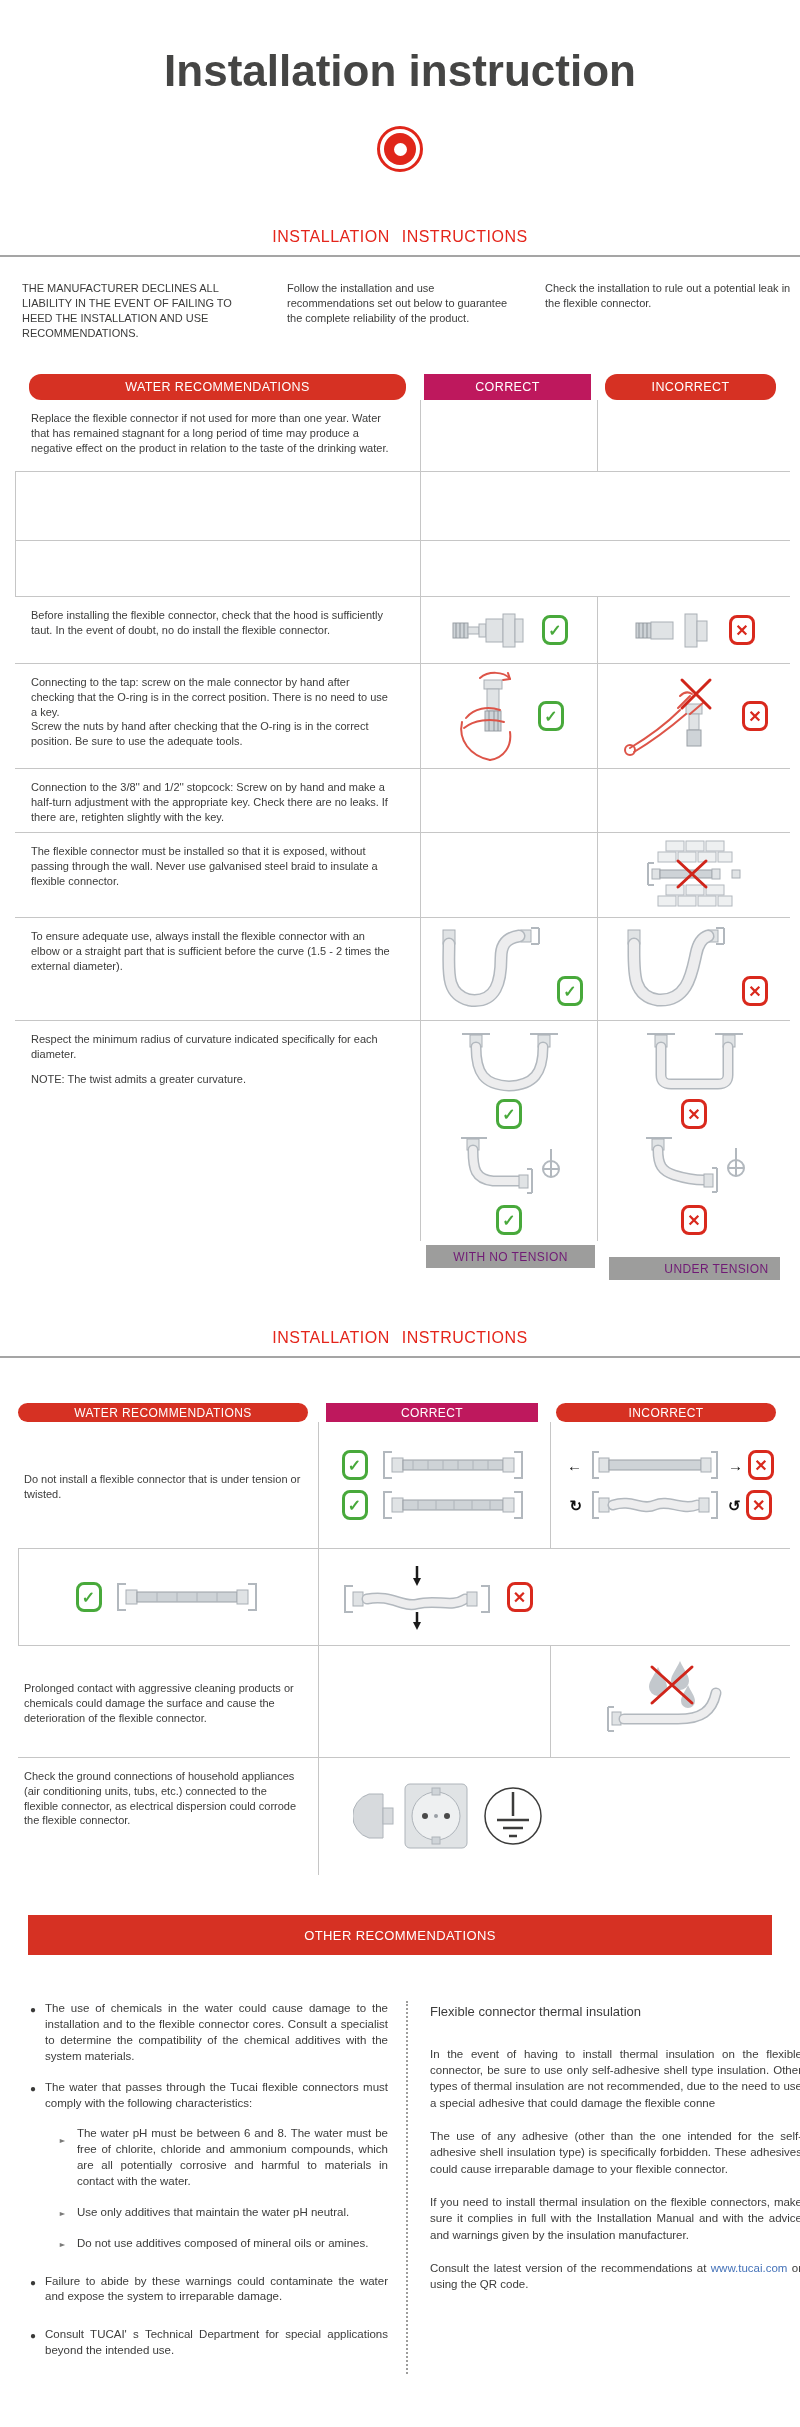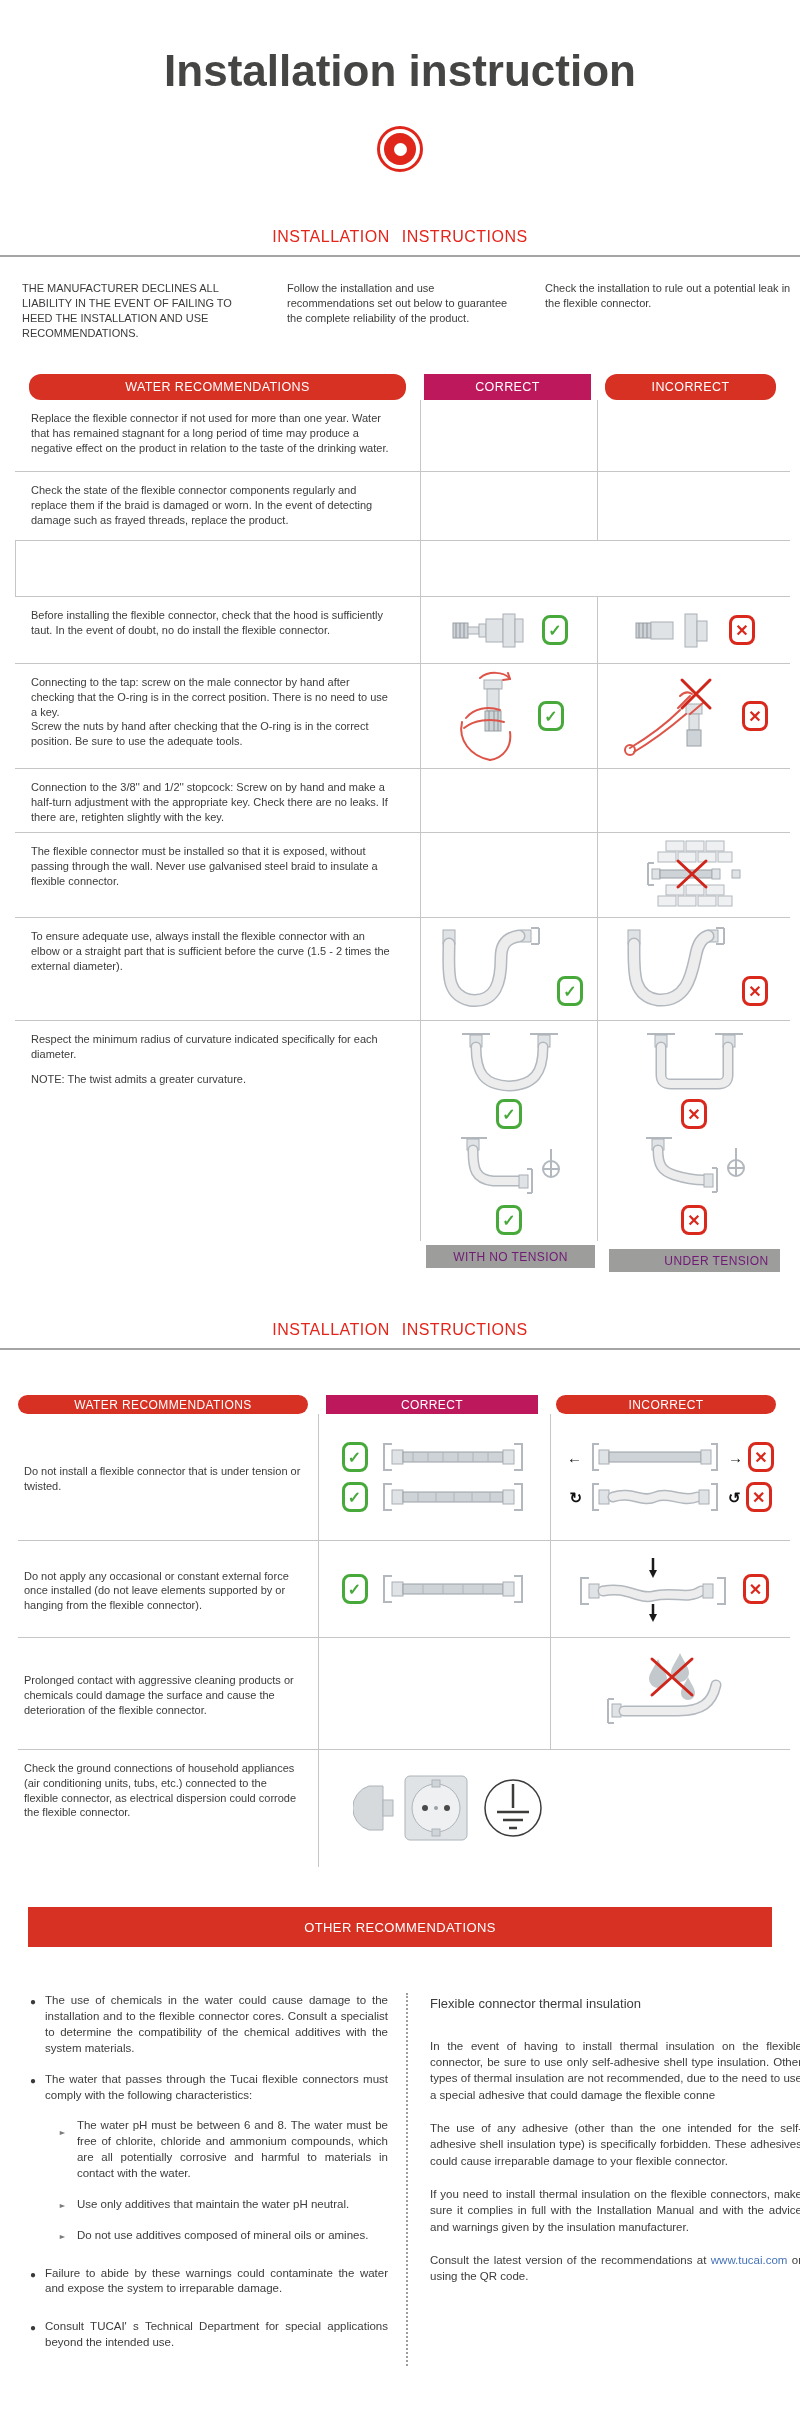--- a/index.html
+++ b/index.html
@@ -67,21 +67,21 @@
   .badge { width:26px; height:30px; border:3px solid; border-radius:8px; flex:0 0 auto;
     display:flex; align-items:center; justify-content:center;
     font-size:16px; font-weight:bold; background:#fff; }
   .badge.ok { border-color:#48a93b; color:#48a93b; }
   .badge.no { border-color:#d9291d; color:#d9291d; }
 
   .caps { display:grid; grid-template-columns:405px 177px 193px; margin-top:4px; }
   .capbar { height:23px; background:#9d9d9c; color:#701a75; font-size:12px;
     display:flex; align-items:center; justify-content:center; letter-spacing:.4px; }
   .caps .capbar.c2 { margin:0 2px 0 6px; }
-  .caps .capbar.c3 { margin:4px 10px 0 12px;padding-left:44px; }
+  .caps .capbar.c3 { margin:12px 10px 0 12px;padding-left:44px; }
 
   .hose-ln { fill:none; stroke:#b2b8be; stroke-width:13; stroke-linecap:round; }
   .hose-in { fill:none; stroke:#ededee; stroke-width:10; stroke-linecap:round; }
   .hose-ln.thin { stroke-width:11; } .hose-in.thin { stroke-width:8; }
   .brk { fill:none; stroke:#b2b8be; stroke-width:2; }
   .nut { fill:#e0e3e5; stroke:#a9afb5; stroke-width:1; }
   .braid { fill:#ced3d7; stroke:#9aa0a6; stroke-width:1; }
   .redln { stroke:#d0251a; stroke-width:3; fill:none; stroke-linecap:round; }
   .redthin { stroke:#dd5448; stroke-width:2; fill:none; stroke-linecap:round; }
   .blackln { stroke:#1a1a1a; stroke-width:2.5; fill:none; }
@@ -130,21 +130,20 @@
     <div class="hbar red">INCORRECT</div>
   </div>
 
   <div class="trow r1">
     <div class="tcell">Replace the flexible connector if not used for more than one year. Water that has remained stagnant for a long period of time may produce a negative effect on the product in relation to the taste of the drinking water.</div>
     <div class="ccell"></div>
       <div class="ccell"></div>
   </div>
 
   <div class="trow r2">
-    <div class="tcell">Check the state of the flexible connector components regularly and replace them if the braid is damaged or worn. In the event of detecting damage such as frayed threads, replace the product.</div>
     <div class="ccell"></div>
       <div class="ccell"></div>
   </div>
 
   <div class="trow r3">
     <div class="ccell"></div>
       <div class="ccell"></div>
   </div>
 
   <div class="trow r4">
@@ -397,21 +396,20 @@
           <path class="hose-in thin" d="M26,17 C45,11 55,23 68,17 C82,11 95,23 110,17"></path>
           <rect class="nut" x="112" y="10" width="10" height="14"></rect>
         </svg>
         <span class="glyph">↺</span>
         <span class="badge no">✕</span>
       </div>
     </div>
   </div>
 
   <div class="trow s2">
-    <div class="tcell" style="display:flex;align-items:center;">Do not apply any occasional or constant external force once installed (do not leave elements supported by or hanging from the flexible connector).</div>
     <div class="ccell">
       <span class="badge ok">✓</span>
       <svg width="150" height="34">
         <path class="brk" d="M14,4 h-8 v26 h8 M136,30 h8 v-26 h-8"></path>
         <rect class="nut" x="14" y="10" width="11" height="14"></rect>
         <rect class="braid" x="25" y="12" width="100" height="10"></rect>
         <line x1="45" y1="12" x2="45" y2="22" stroke="#aeb4ba"></line>
           <line x1="65" y1="12" x2="65" y2="22" stroke="#aeb4ba"></line>
           <line x1="85" y1="12" x2="85" y2="22" stroke="#aeb4ba"></line>
           <line x1="105" y1="12" x2="105" y2="22" stroke="#aeb4ba"></line>

